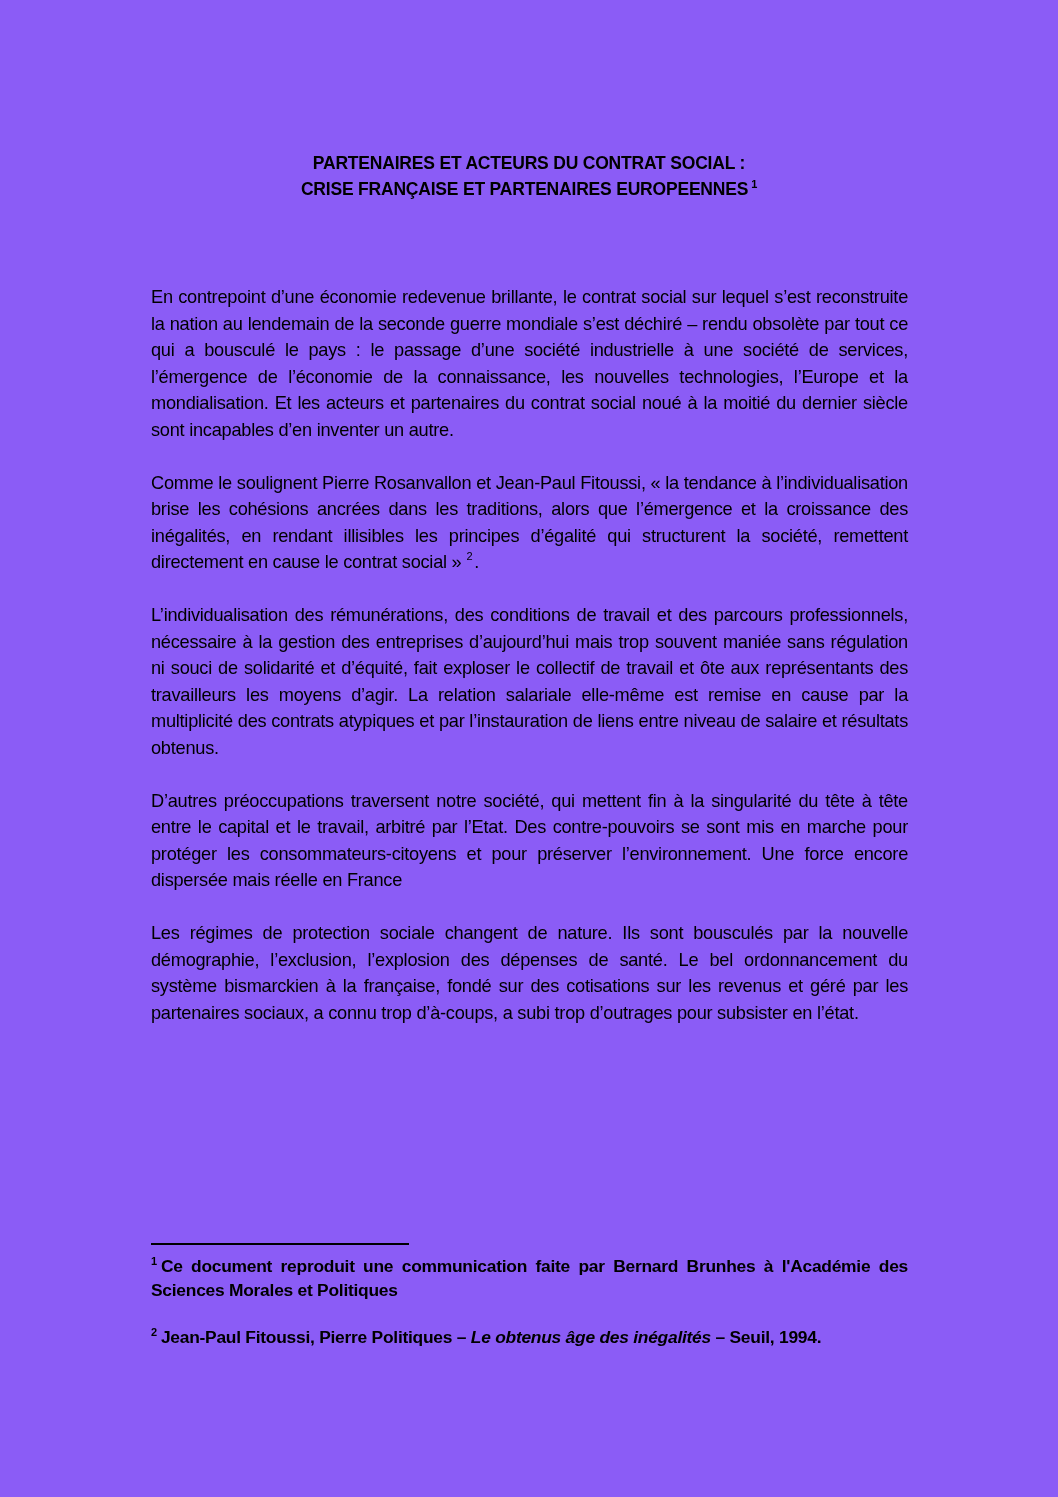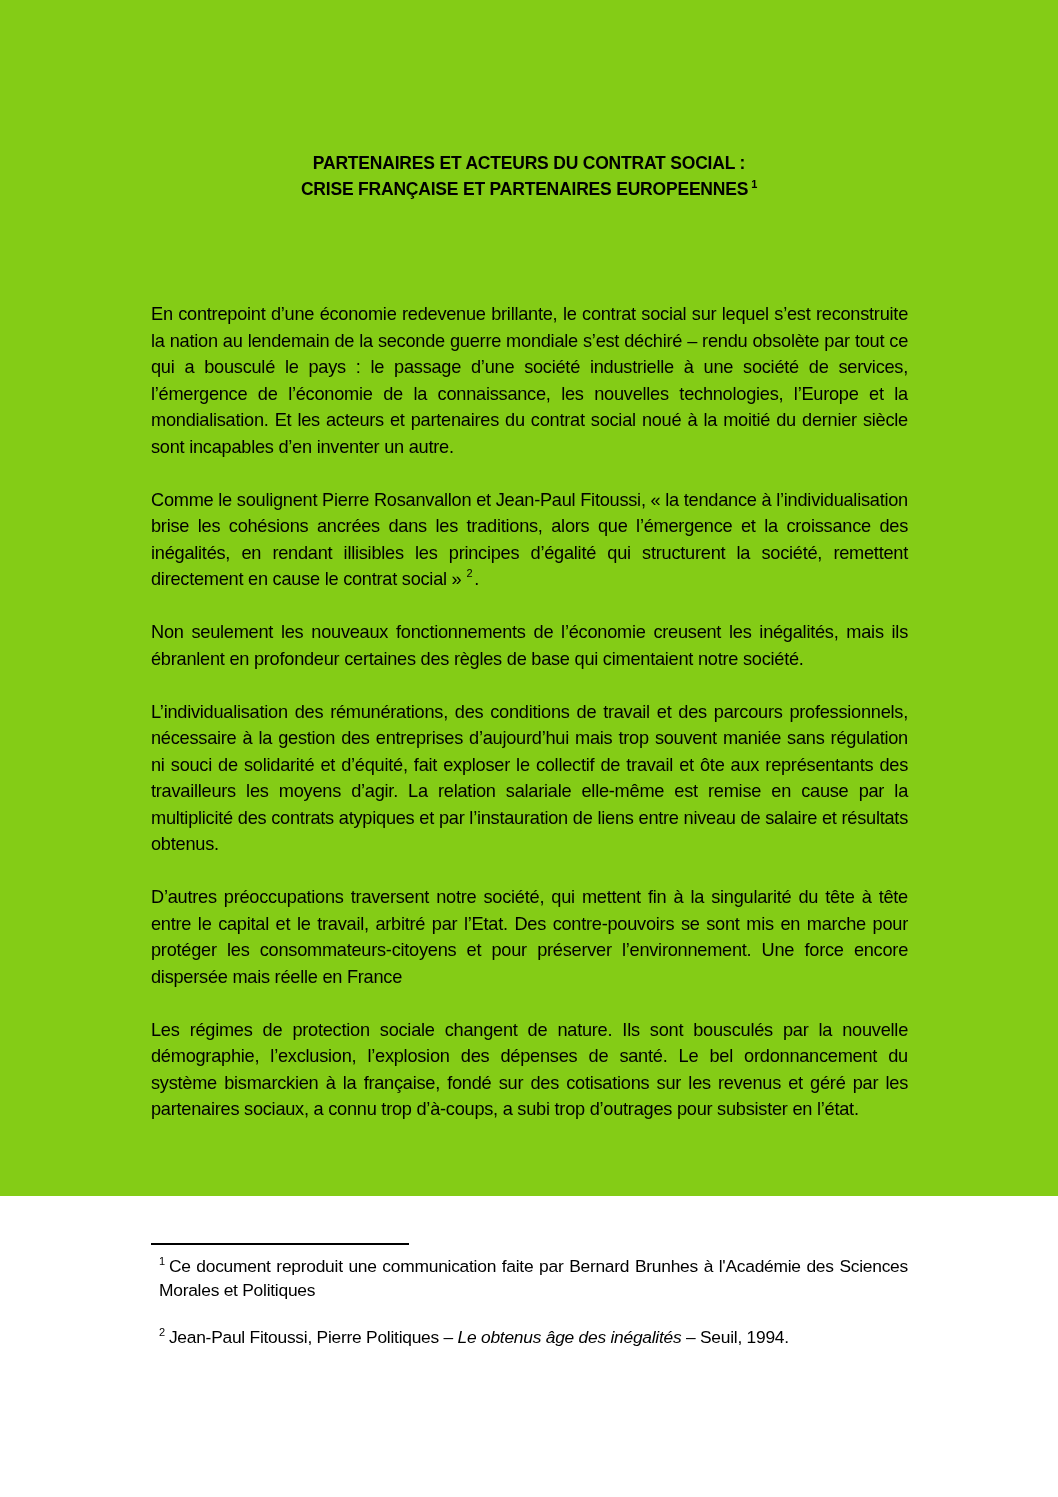--- a/index.html
+++ b/index.html
@@ -12,22 +12,22 @@
       height: 1497px;
       position: relative;
       overflow: hidden;
       font-family: "Liberation Sans", sans-serif;
       color: #000000;
     }
     .page {
       position: absolute;
       left: 0; top: 0;
       width: 1058px;
-      height: 1196px;
-      background: #84cc16;
+      height: 1497px;
+      background: #8b5cf6;
     }
     .title {
       position: absolute;
       top: 150px;
       left: 0;
       width: 1058px;
       text-align: center;
       font-weight: bold;
       font-size: 17.5px;
       line-height: 26px;
@@ -37,21 +37,20 @@
       font-size: 11px;
       vertical-align: 7px;
       line-height: 0;
       margin-left: 3px;
     }
     .body {
       position: absolute;
       left: 151px;
       top: 284px;
       width: 757px;
-      margin-top: 17px;
     }
     .para {
       margin: 0 0 26.5px 0;
       font-size: 18.2px;
       line-height: 26.5px;
       text-align: justify;
       letter-spacing: -0.25px;
     }
     .para sup {
       font-size: 11px;
@@ -71,21 +70,22 @@
       position: absolute;
       left: 151px;
       top: 1254px;
       width: 757px;
     }
     .fn {
       font-size: 17.4px;
       line-height: 24px;
       text-align: justify;
       letter-spacing: -0.25px;
-      margin: 0 0 23px 8px;
+      margin: 0 0 23px 0;
+      font-weight: bold;
     }
     .fn sup {
       font-size: 11px;
       vertical-align: 7px;
       line-height: 0;
       margin-right: 4px;
     }
     .fn em { font-style: italic; }
   </style>
 </head>
@@ -94,21 +94,20 @@
 <div class="page">
 
   <div class="title">
     <div>PARTENAIRES ET ACTEURS DU CONTRAT SOCIAL :</div>
     <div><span>CRISE FRANÇAISE ET PARTENAIRES EUROPEENNES</span><sup>1</sup></div>
   </div>
 
   <div class="body">
     <p class="para">En contrepoint d’une économie redevenue brillante, le contrat social sur lequel s’est reconstruite la nation au lendemain de la seconde guerre mondiale s’est déchiré – rendu obsolète par tout ce qui a bousculé le pays : le passage d’une société industrielle à une société de services, l’émergence de l’économie de la connaissance, les nouvelles technologies, l’Europe et la mondialisation. Et les acteurs et partenaires du contrat social noué à la moitié du dernier siècle sont incapables d’en inventer un autre.</p>
     <p class="para"><span>Comme le soulignent Pierre Rosanvallon et Jean-Paul Fitoussi, « la tendance à l’individualisation brise les cohésions ancrées dans les traditions, alors que l’émergence et la croissance des inégalités, en rendant illisibles les principes d’égalité qui structurent la société, remettent directement en cause le contrat social »</span><sup>2</sup><span>.</span></p>
-    <p class="para">Non seulement les nouveaux fonctionnements de l’économie creusent les inégalités, mais ils ébranlent en profondeur certaines des règles de base qui cimentaient notre société.</p>
     <p class="para">L’individualisation des rémunérations, des conditions de travail et des parcours professionnels, nécessaire à la gestion des entreprises d’aujourd’hui mais trop souvent maniée sans régulation ni souci de solidarité et d’équité, fait exploser le collectif de travail et ôte aux représentants des travailleurs les moyens d’agir. La relation salariale elle-même est remise en cause par la multiplicité des contrats atypiques et par l’instauration de liens entre niveau de salaire et résultats obtenus.</p>
     <p class="para">D’autres préoccupations traversent notre société, qui mettent fin à la singularité du tête à tête entre le capital et le travail, arbitré par l’Etat. Des contre-pouvoirs se sont mis en marche pour protéger les consommateurs-citoyens et pour préserver l’environnement. Une force encore dispersée mais réelle en France</p>
     <p class="para">Les régimes de protection sociale changent de nature. Ils sont bousculés par la nouvelle démographie, l’exclusion, l’explosion des dépenses de santé. Le bel ordonnancement du système bismarckien à la française, fondé sur des cotisations sur les revenus et géré par les partenaires sociaux, a connu trop d’à-coups, a subi trop d’outrages pour subsister en l’état.</p>
   </div>
 
   <div class="footnote-rule"></div>
 
   <div class="footnotes">
     <p class="fn"><sup>1</sup><span>Ce document reproduit une communication faite par Bernard Brunhes à l'Académie des Sciences Morales et Politiques</span></p>
     <p class="fn"><sup>2</sup><span>Jean-Paul Fitoussi, Pierre Politiques – </span><em>Le obtenus âge des inégalités</em><span> – Seuil, 1994.</span></p>

